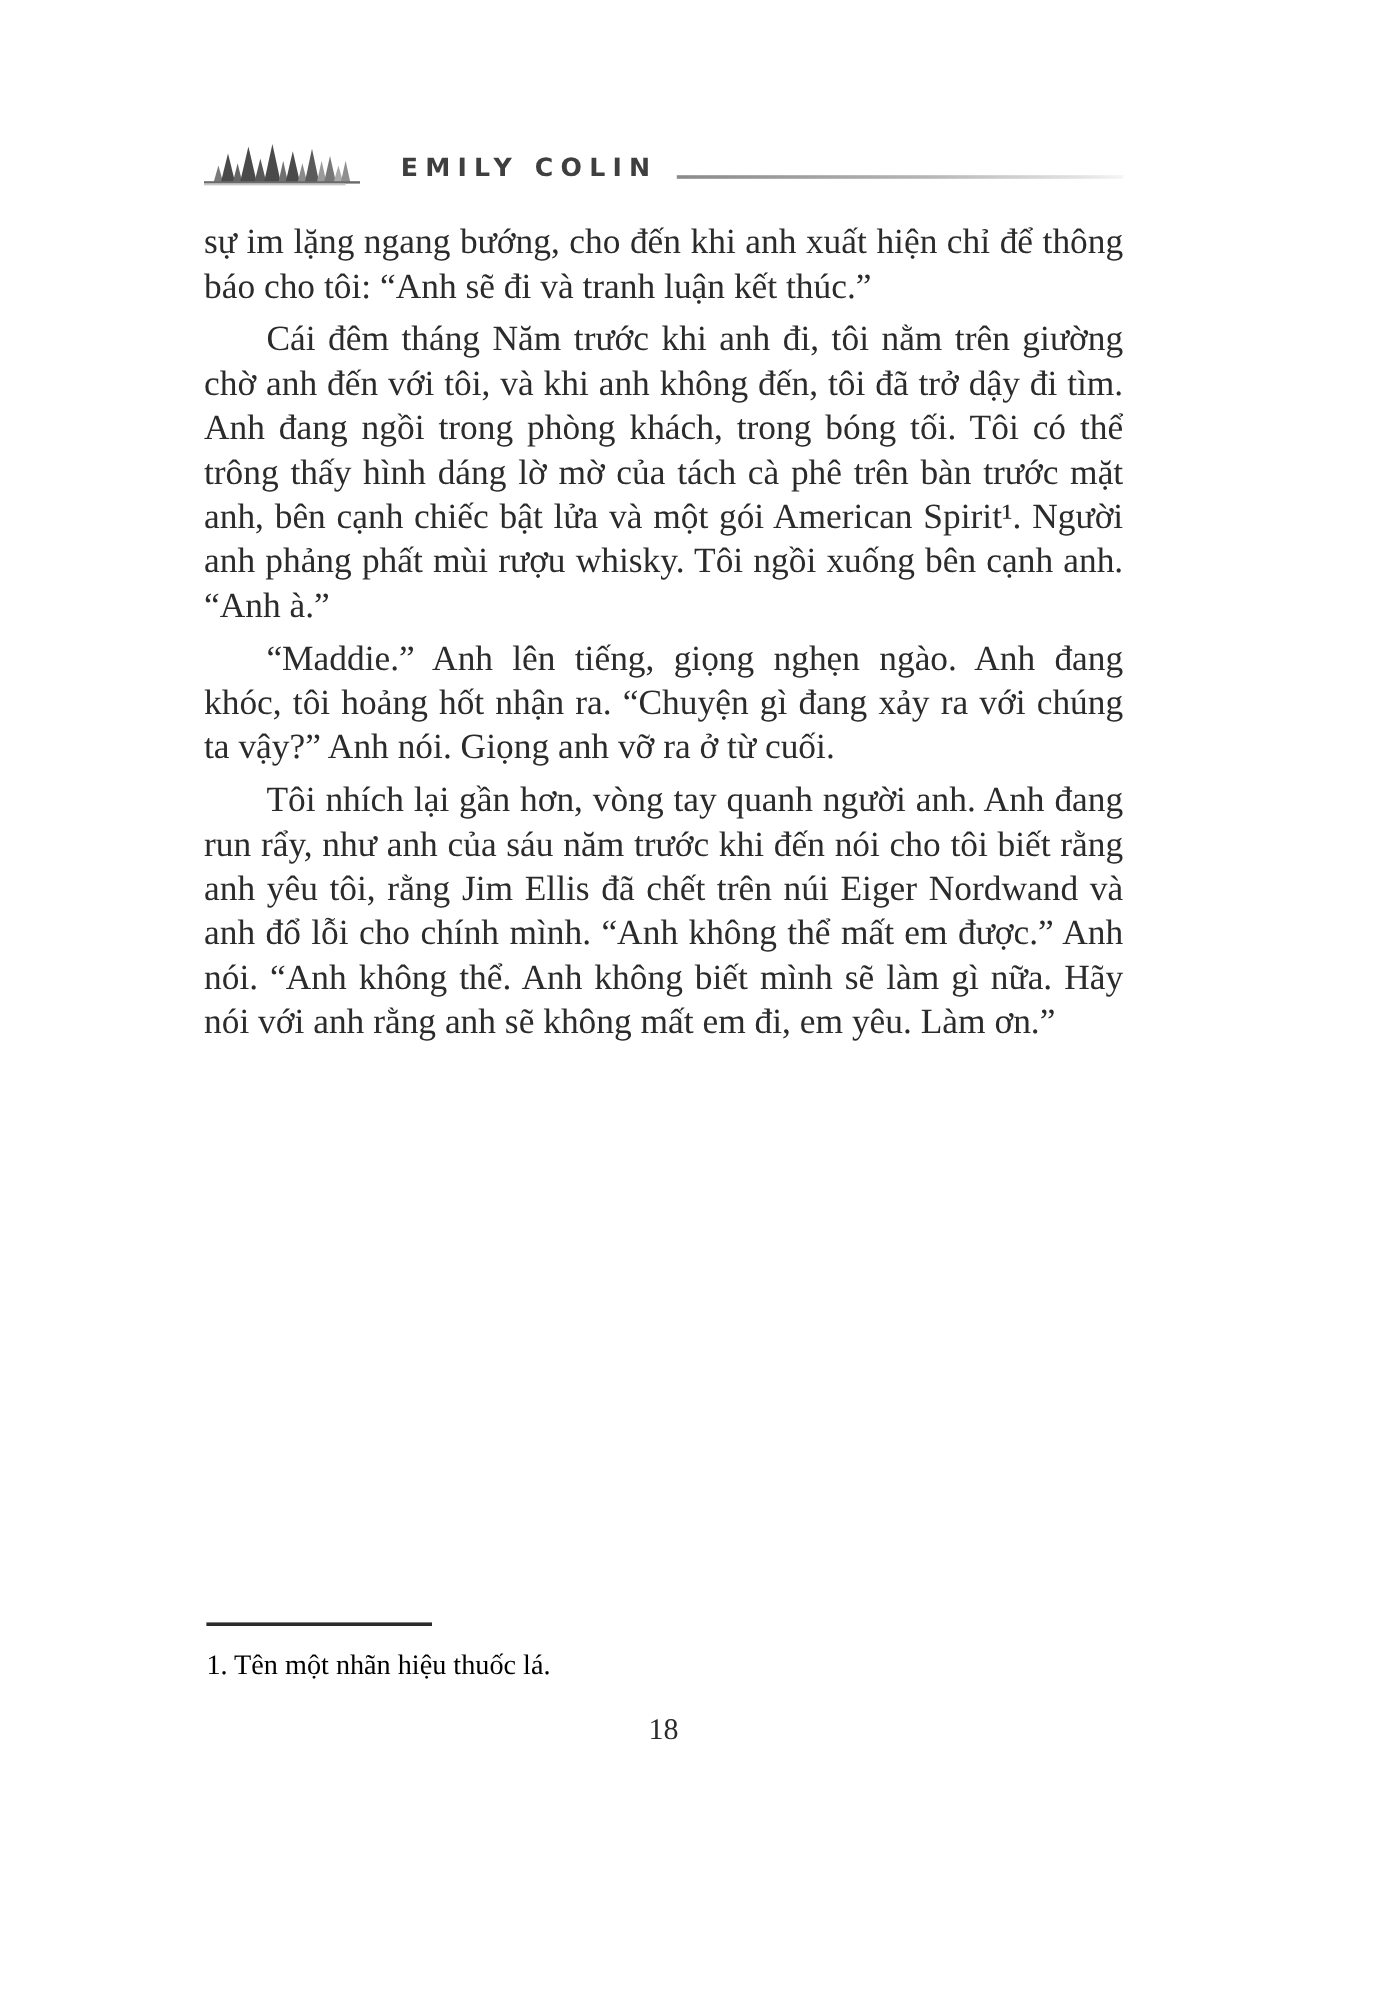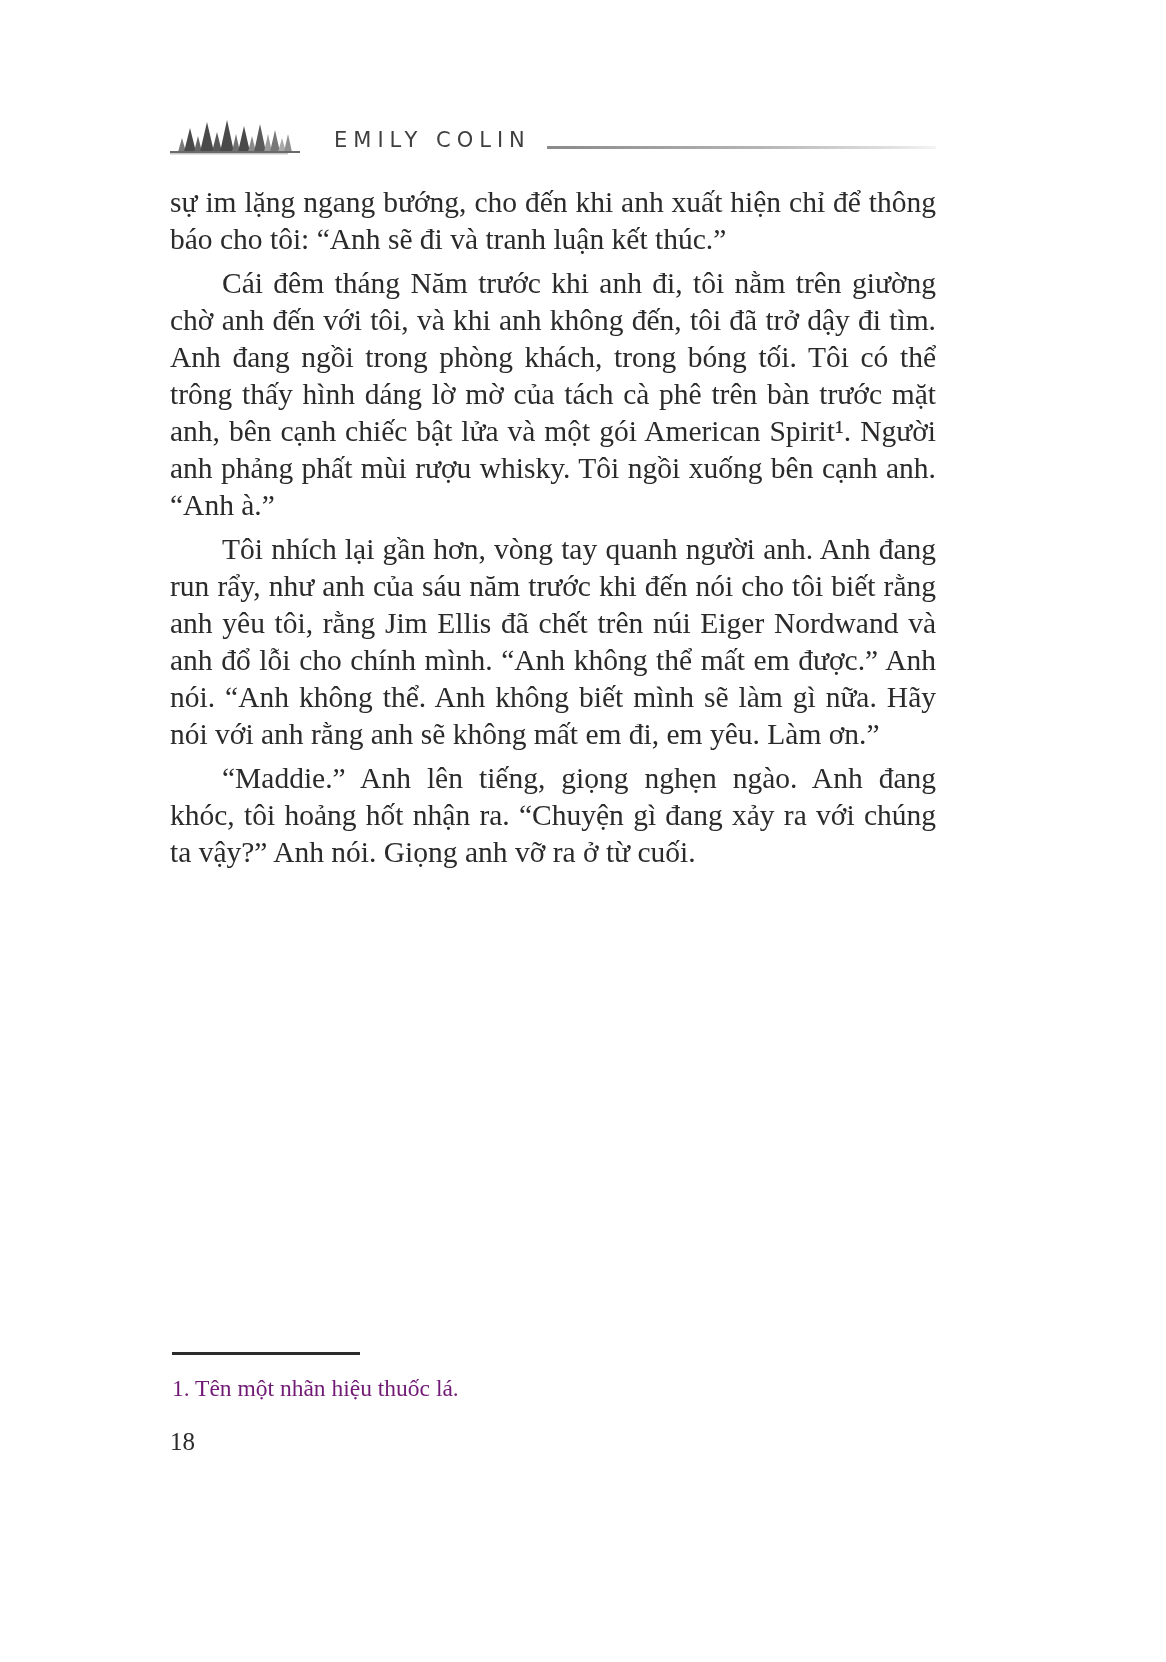--- a/index.html
+++ b/index.html
@@ -32,21 +32,21 @@
   .trees {
     width: 150px;
     height: 38px;
     flex: 0 0 auto;
     margin-right: 14px;
   }
   .author {
     font-family: "DejaVu Sans", "Liberation Sans", sans-serif;
     font-size: 21px;
     letter-spacing: 6px;
-    font-weight: normal;
+    font-weight: bold;
     color: #3f3f3f;
     padding-bottom: 4px;
     white-space: nowrap;
   }
   .header-rule {
     flex: 1 1 auto;
     height: 3px;
     margin-left: 16px;
     margin-bottom: 7px;
     background: linear-gradient(to right, #8a8a8a 0%, #b5b5b5 55%, #e2e2e2 90%, #f5f5f5 100%);
@@ -73,28 +73,29 @@
     height: 3px;
     background: #2b2b2b;
   }
   .footnote {
     position: absolute;
     top: 1372px;
     left: 2px;
     width: 100%;
     font-size: 23.5px;
     line-height: 32px;
-    color: #701a75;
+    color: #000000;
   }
   
   .page-number {
     position: absolute;
     top: 1428px;
     left: 0;
     width: 100%;
+    text-align: center;
     font-size: 25px;
     color: #2b2b2b;
   }
 </style>
 </head>
 <body>
 
 <div class="page">
 
   <div class="header">
@@ -118,22 +119,22 @@
         <rect x="0" y="35" width="118" height="1.5" fill="#c7c7c7"></rect>
       </g>
     </svg>
     <span class="author">EMILY COLIN</span>
     <div class="header-rule"></div>
   </div>
 
   <div class="body-text">
     <p>sự im lặng ngang bướng, cho đến khi anh xuất hiện chỉ để thông báo cho tôi: “Anh sẽ đi và tranh luận kết thúc.”</p>
     <p class="indent">Cái đêm tháng Năm trước khi anh đi, tôi nằm trên giường chờ anh đến với tôi, và khi anh không đến, tôi đã trở dậy đi tìm. Anh đang ngồi trong phòng khách, trong bóng tối. Tôi có thể trông thấy hình dáng lờ mờ của tách cà phê trên bàn trước mặt anh, bên cạnh chiếc bật lửa và một gói American Spirit¹. Người anh phảng phất mùi rượu whisky. Tôi ngồi xuống bên cạnh anh. “Anh à.”</p>
+    <p class="indent">“Maddie.” Anh lên tiếng, giọng nghẹn ngào. Anh đang khóc, tôi hoảng hốt nhận ra. “Chuyện gì đang xảy ra với chúng ta vậy?” Anh nói. Giọng anh vỡ ra ở từ cuối.</p>
     <p class="indent">Tôi nhích lại gần hơn, vòng tay quanh người anh. Anh đang run rẩy, như anh của sáu năm trước khi đến nói cho tôi biết rằng anh yêu tôi, rằng Jim Ellis đã chết trên núi Eiger Nordwand và anh đổ lỗi cho chính mình. “Anh không thể mất em được.” Anh nói. “Anh không thể. Anh không biết mình sẽ làm gì nữa. Hãy nói với anh rằng anh sẽ không mất em đi, em yêu. Làm ơn.”</p>
-    <p class="indent">“Maddie.” Anh lên tiếng, giọng nghẹn ngào. Anh đang khóc, tôi hoảng hốt nhận ra. “Chuyện gì đang xảy ra với chúng ta vậy?” Anh nói. Giọng anh vỡ ra ở từ cuối.</p>
   </div>
 
   <div class="footnote-divider"></div>
   <div class="footnote">1.  Tên một nhãn hiệu thuốc lá.</div>
 
   <div class="page-number">18</div>
 
 </div>
 
 </body></html>

